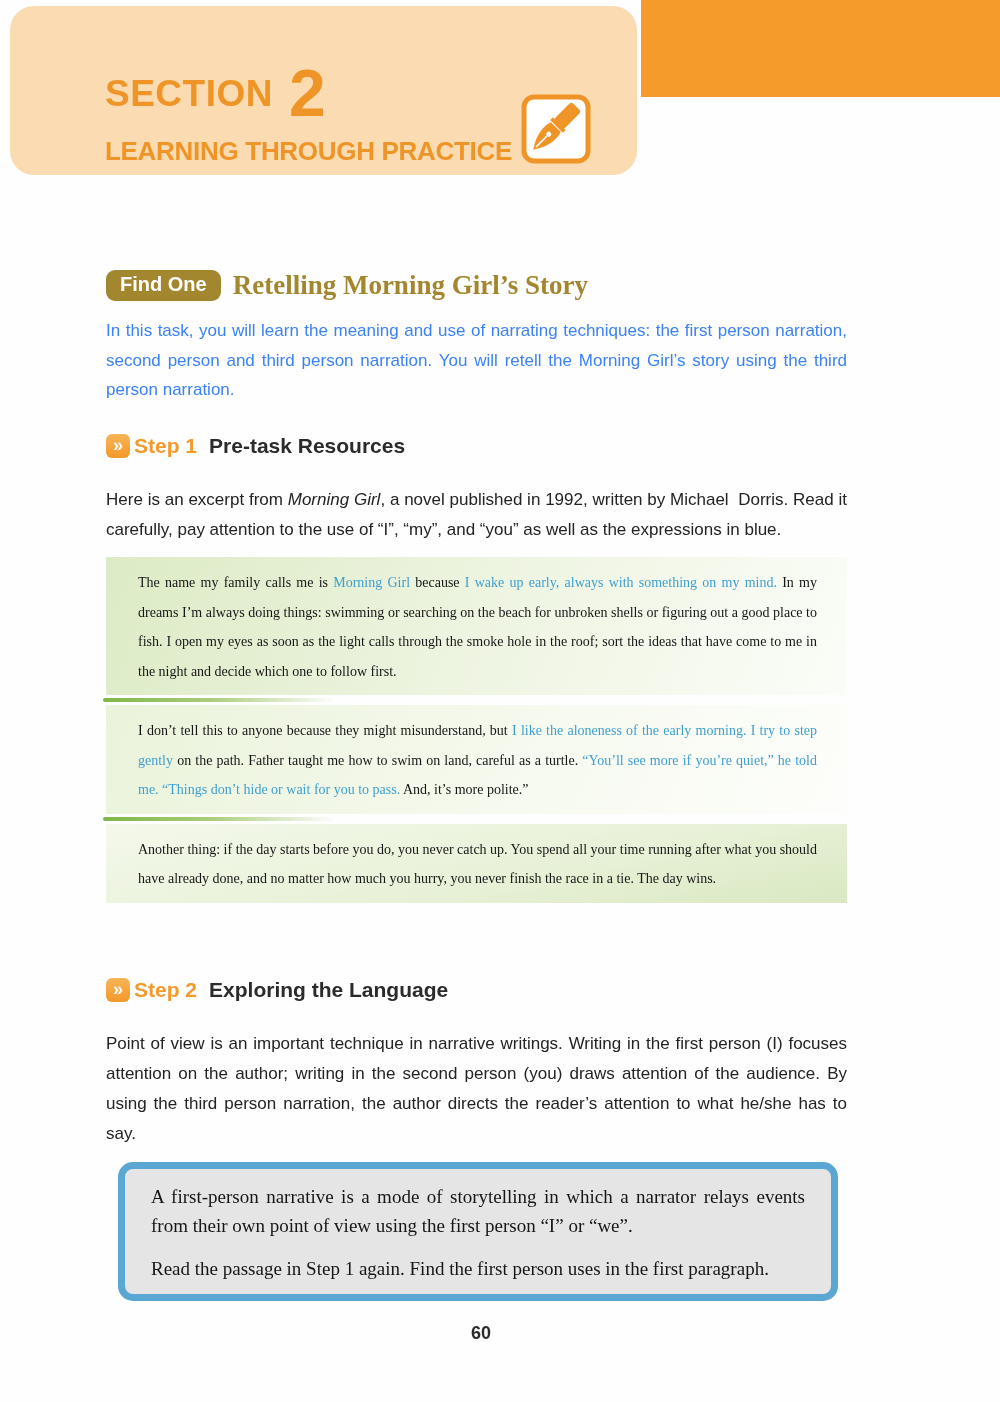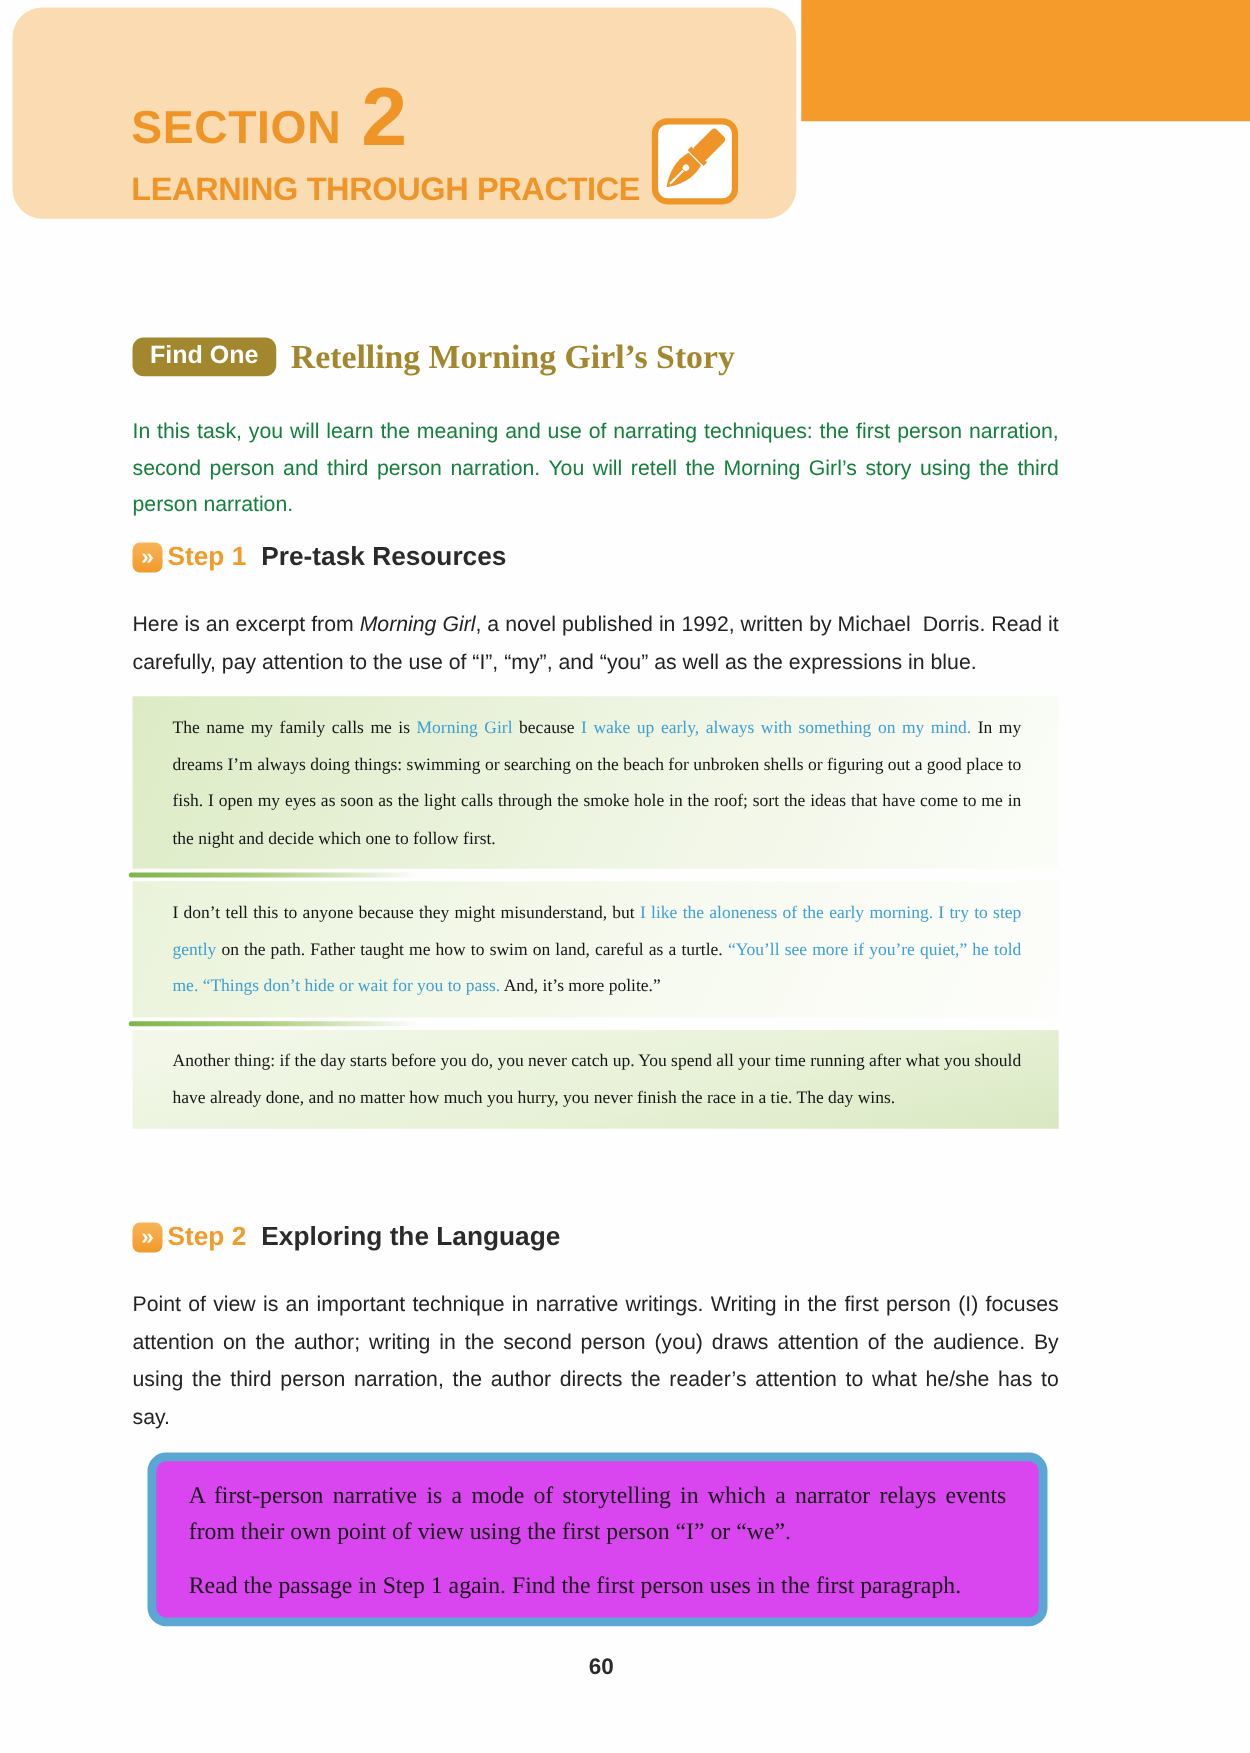--- a/index.html
+++ b/index.html
@@ -9,43 +9,43 @@
   }
   
   .header-band{
     position:absolute;left:10px;top:6px;width:627px;height:169px;
     background:#fbdcb2;border-radius:24px;
   }
   .header-corner{
     position:absolute;left:641px;top:0;width:359px;height:97px;background:#f49b2c;
   }
   .section-line{
-    position:absolute;left:105px;top:64px;display:flex;align-items:flex-end;
+    position:absolute;left:105px;top:64px;display:flex;align-items:center;
     color:#ef9527;font-weight:bold;
   }
   .section-word{font-size:37px;letter-spacing:0.5px;}
   .section-num{font-size:66px;margin-left:16px;line-height:0.9;}
   .section-sub{
     position:absolute;left:105px;top:136px;font-size:26px;font-weight:bold;
     color:#ef9527;letter-spacing:-0.3px;
   }
   .pen-icon{position:absolute;left:520px;top:93px;width:72px;height:72px;}
   
   .task-row{position:absolute;left:106px;top:270px;display:flex;align-items:center;}
   .task-badge{
     background:#a3872f;color:#fff;font-weight:bold;font-size:20px;
     padding:3px 14px 5px 14px;border-radius:9px;
   }
   .task-title{
     margin-left:12px;font-family:"Liberation Serif",serif;font-weight:bold;
     font-size:27px;color:#a3872f;
   }
   .task-intro{
-    position:absolute;left:106px;top:330px;width:741px;font-size:17px;
-    line-height:29.5px;color:#15803d;text-align:justify;
+    position:absolute;left:106px;top:316px;width:741px;font-size:17px;
+    line-height:29.5px;color:#3b82f6;text-align:justify;
   }
   
   .step-head{position:absolute;left:106px;display:flex;align-items:center;}
   .step1-head{top:434px;}
   .step2-head{top:978px;}
   .step-marker{
     width:24px;height:24px;border-radius:6px;flex:0 0 24px;
     background:linear-gradient(#f8b457,#f2992a);
     color:#fff;font-size:18px;font-weight:bold;
     display:flex;align-items:center;justify-content:center;line-height:1;
@@ -71,21 +71,21 @@
   .excerpt-para.p3{background:linear-gradient(168deg,#f4f8eb 0%,#e7f1d6 60%,#d9e8c2 100%);}
   .excerpt-divider{
     height:4px;width:232px;margin:3px 0 3px -3px;border-radius:2px;
     background:linear-gradient(to right,#7fb648,#a9cc79 45%,rgba(240,245,230,0));
   }
   .seg-blue{color:#3f9fd0;}
   .seg-italic{font-style:italic;}
   
   .note-box{
     position:absolute;left:118px;top:1162px;width:720px;box-sizing:border-box;
-    border:7px solid #5aa7d3;border-radius:15px;background:#d946ef;
+    border:7px solid #5aa7d3;border-radius:15px;background:#e5e5e5;
     padding:13px 26px 11px 26px;
     font-family:"Liberation Serif",serif;font-size:19px;line-height:29px;color:#161616;
   }
   .note-box p{margin:0;text-align:justify;}
   .note-box p + p{margin-top:14px;}
   
   .page-number{
     position:absolute;left:441px;top:1323px;width:80px;text-align:center;
     font-size:18px;font-weight:bold;color:#2b2b2b;
   }

